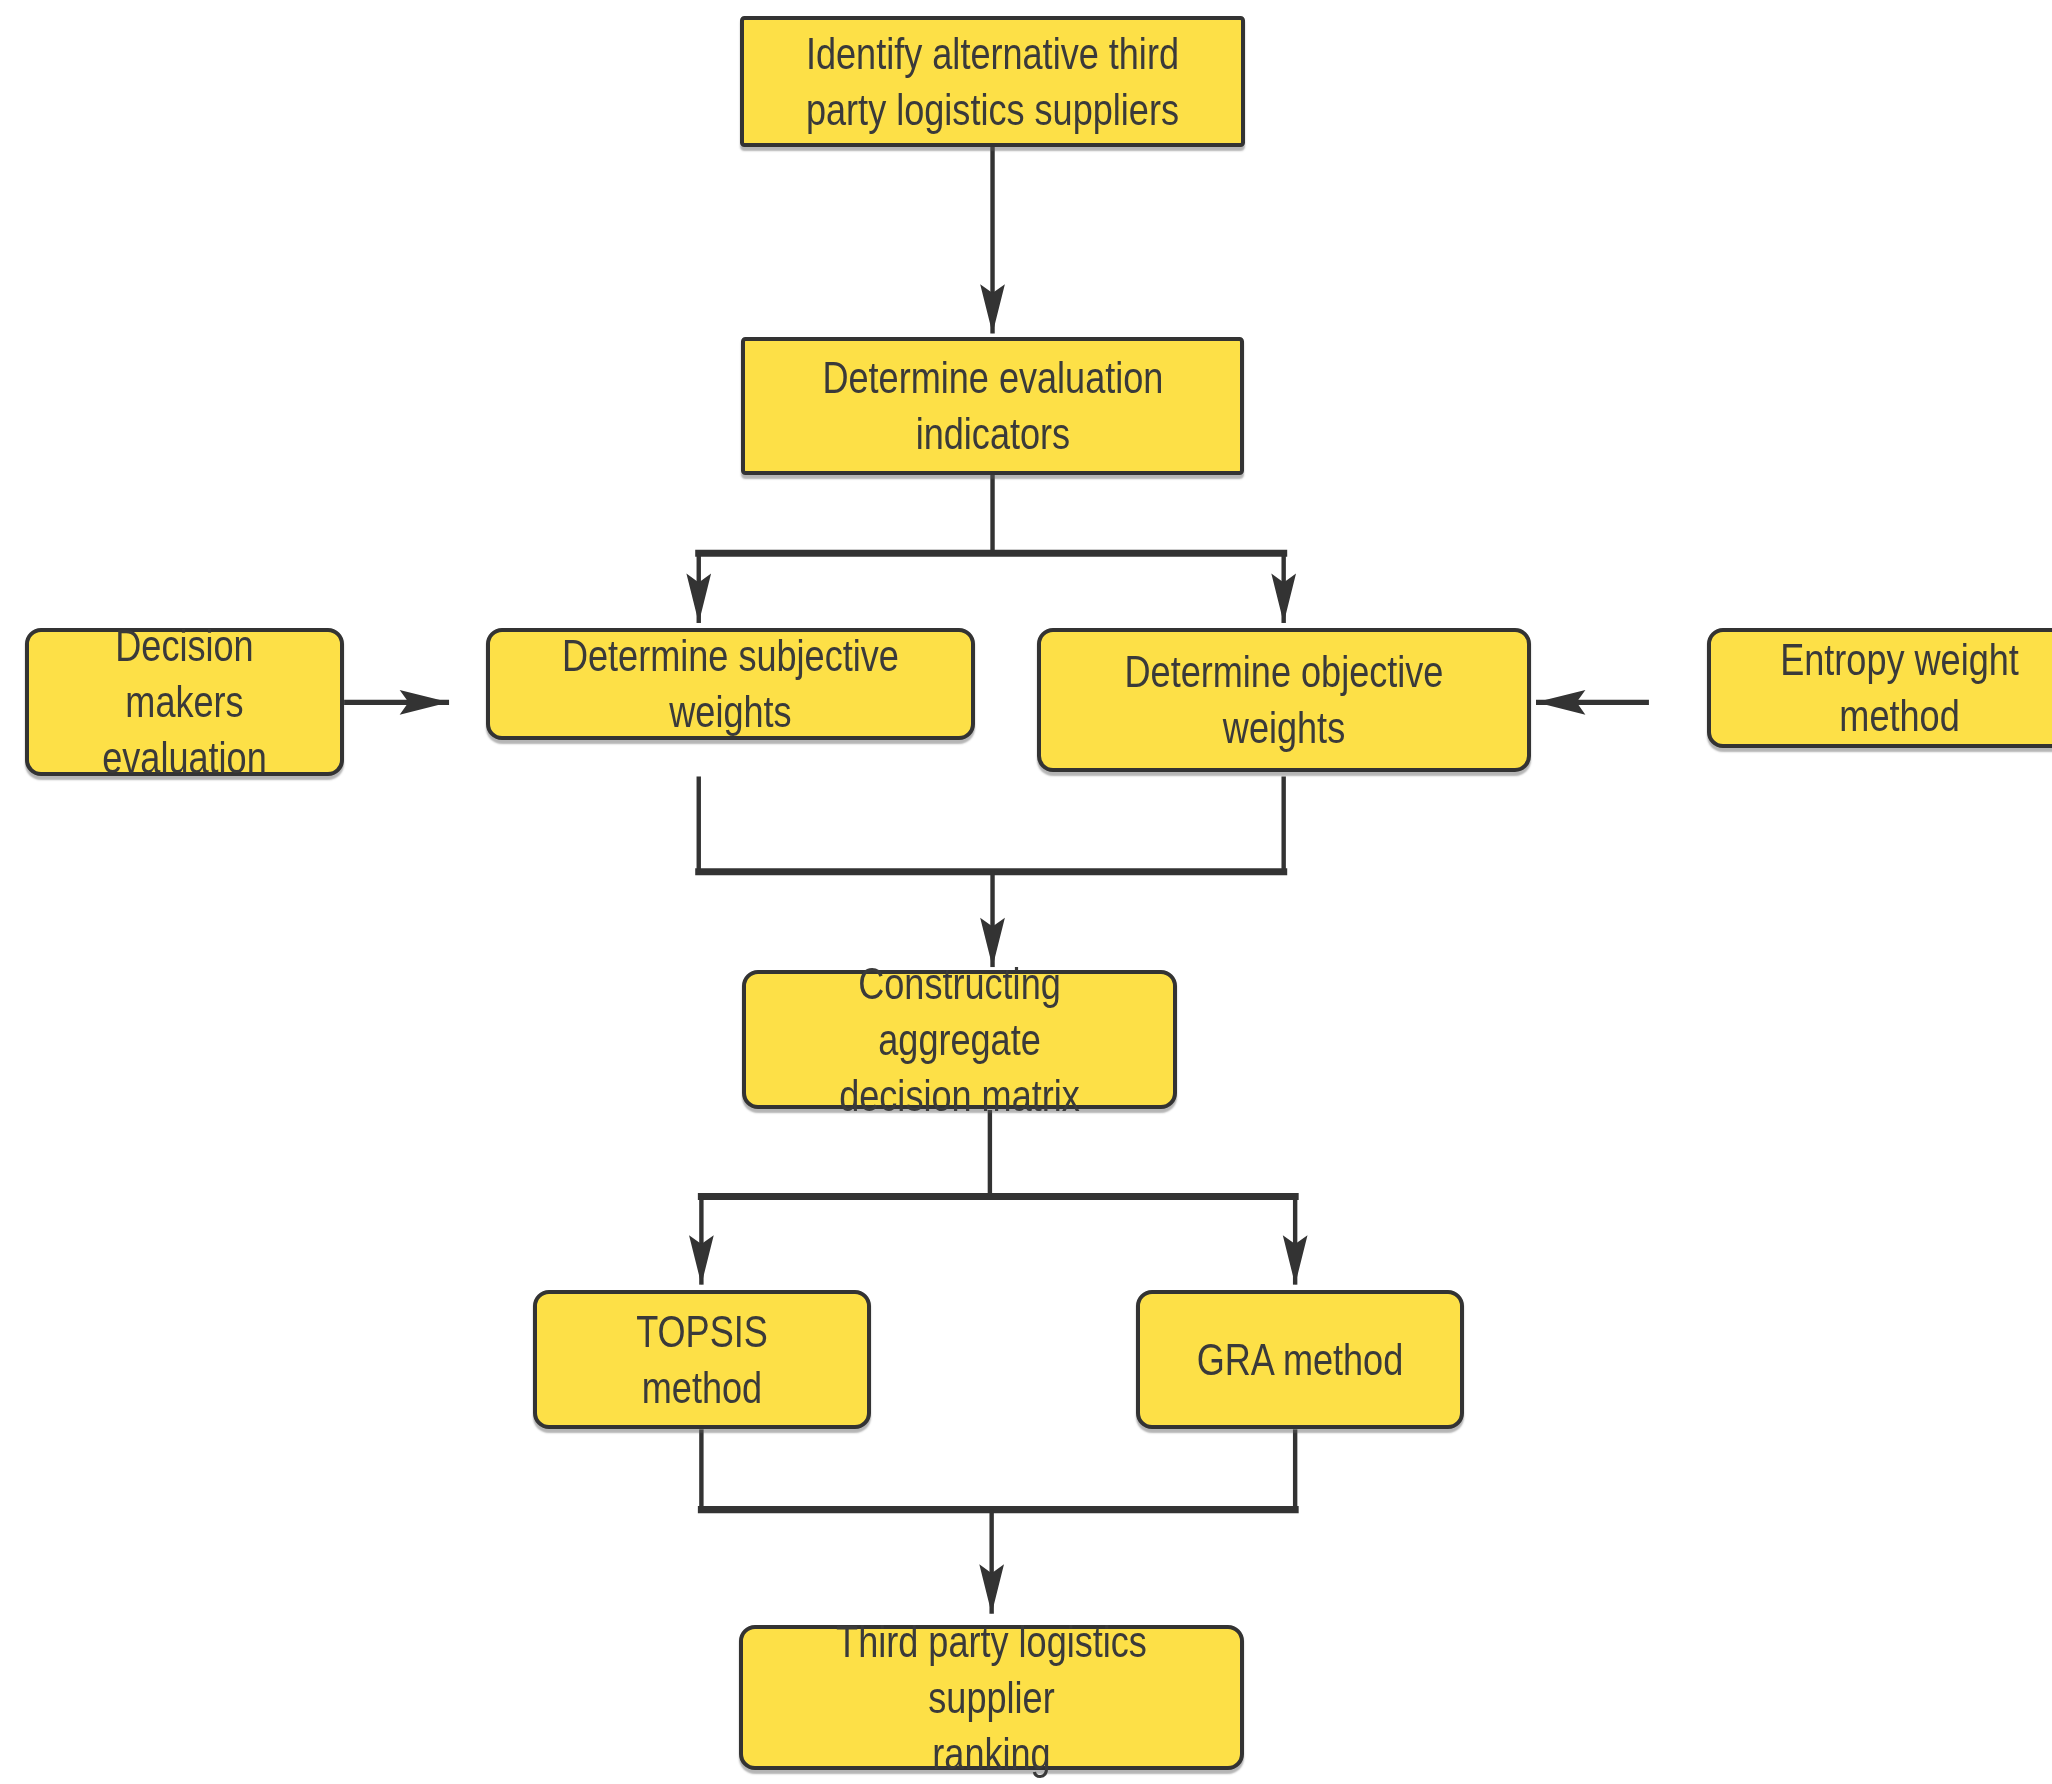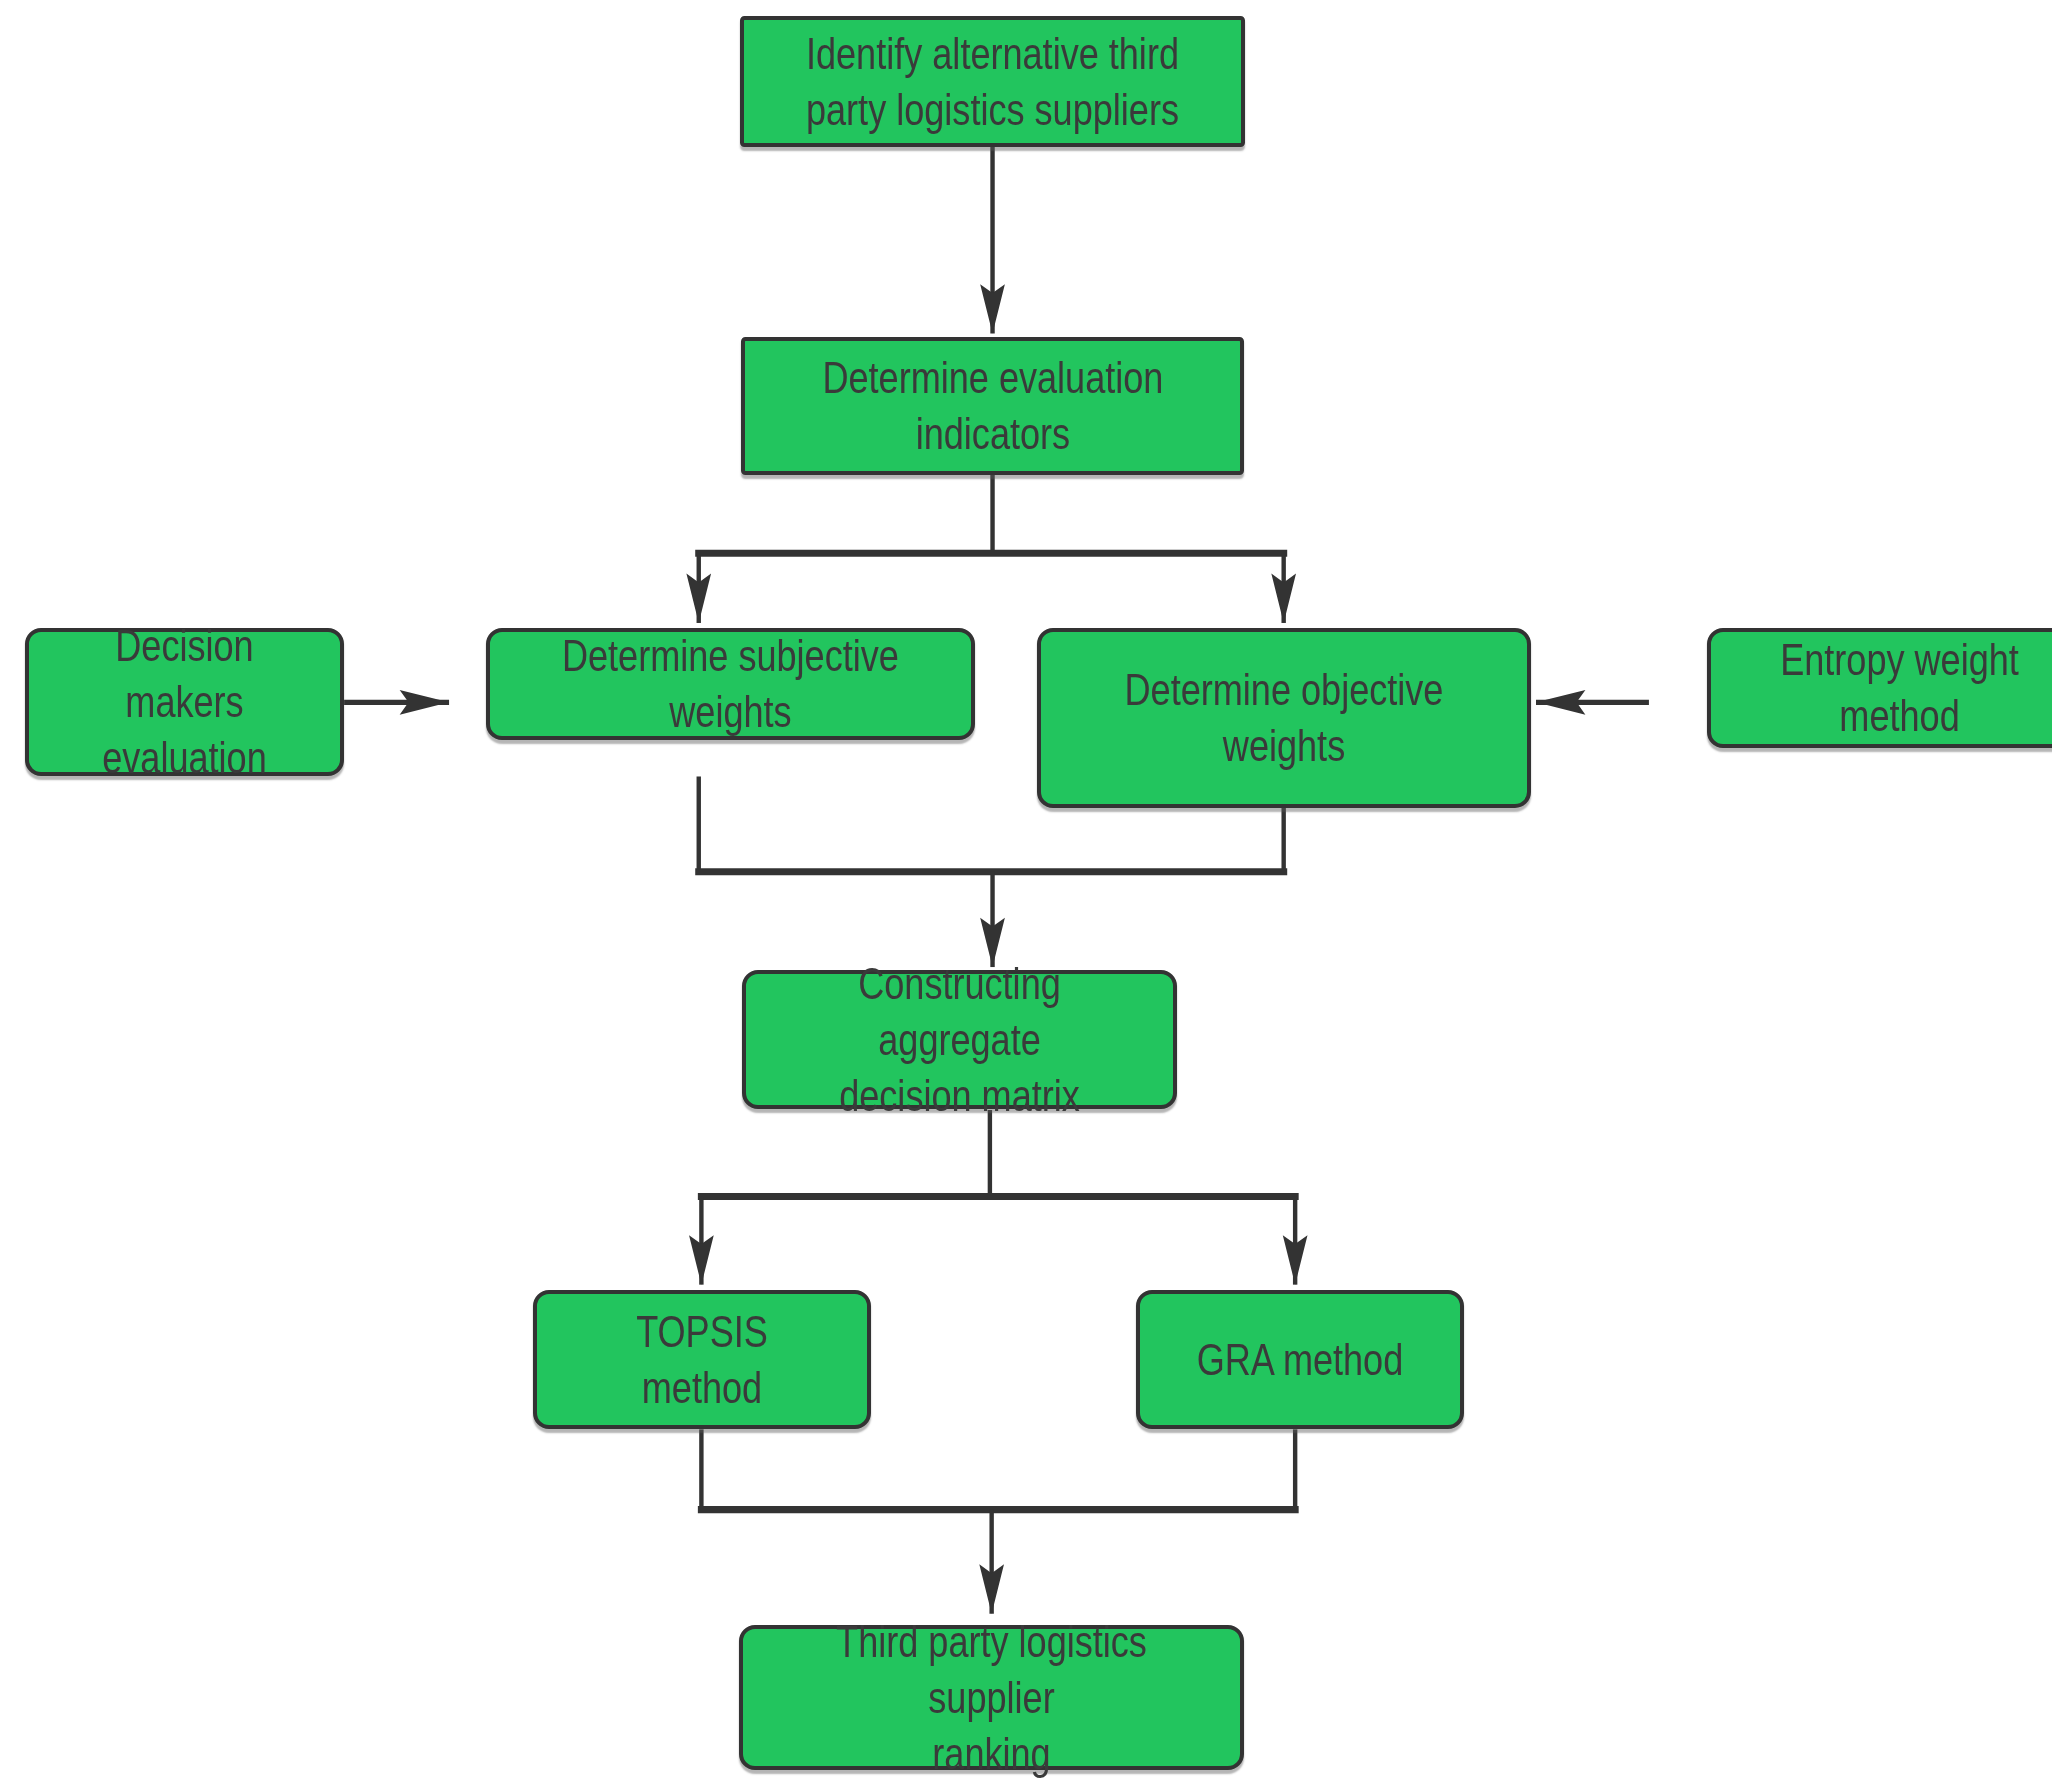--- a/index.html
+++ b/index.html
@@ -16,21 +16,21 @@
     filter: blur(0.5px);
   }
   .edges {
     position: absolute;
     left: 0;
     top: 0;
   }
   .node {
     position: absolute;
     box-sizing: border-box;
-    background: #22c55e;
+    background: #fde047;
     border: 4.4px solid #333333;
     border-radius: 4.4px;
     display: flex;
     align-items: center;
     justify-content: center;
     text-align: center;
     box-shadow: 0 3.5px 1.8px rgba(90,90,90,0.45);
   }
   .node.rounded {
     border-radius: 16px;
@@ -98,21 +98,21 @@
   <div class="node" style="left:741px; top:337px; width:503px; height:138px;">
     <span class="label">Determine evaluation
 indicators</span>
   </div>
 
   <div class="node rounded" style="left:454px; top:628px; width:489px; height:112px;margin-left:32px;">
     <span class="label">Determine subjective
 weights</span>
   </div>
 
-  <div class="node rounded" style="left:1037px; top:628px; width:494px; height:180px;">
+  <div class="node rounded" style="left:1037px; top:628px; width:494px; height:144px;">
     <span class="label">Determine objective weights</span>
   </div>
 
   <div class="node rounded" style="left:1707px; top:628px; width:386px; height:120px;text-align:center;">
     <span class="label">Entropy weight
 method</span>
   </div>
 
   <div class="node rounded" style="left:742px; top:970px; width:435px; height:139px;">
     <span class="label">Constructing aggregate

